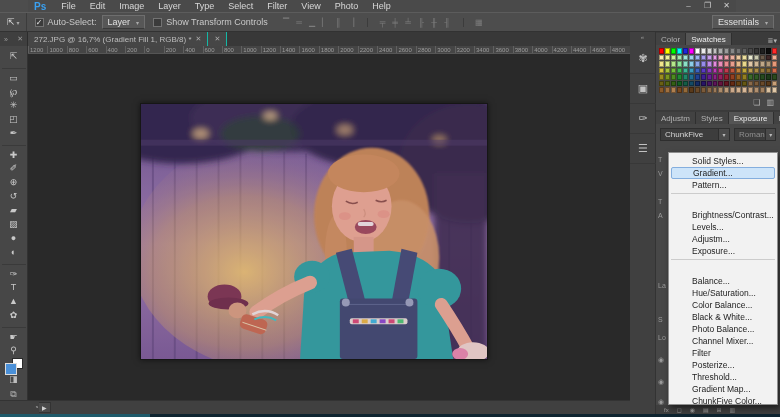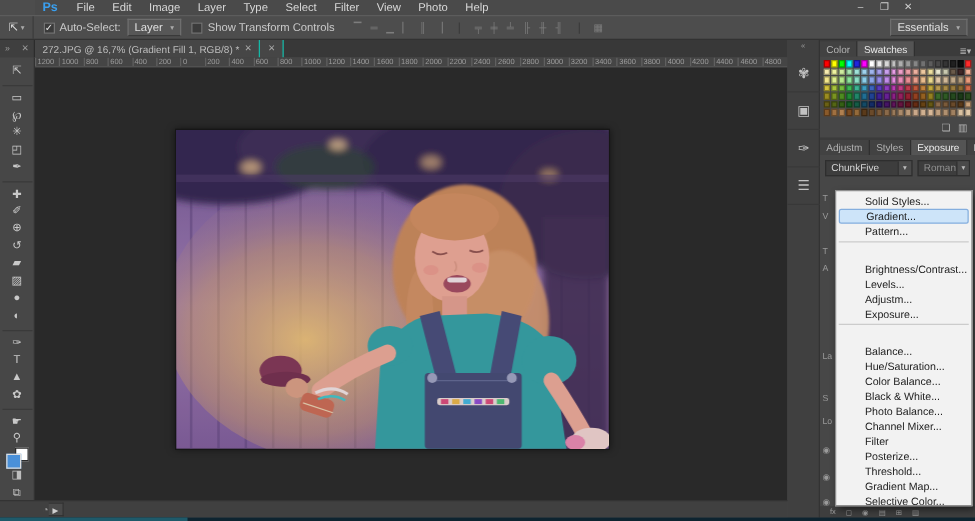--- a/index.html
+++ b/index.html
@@ -587,21 +587,21 @@
       <div class="cm-item">Balance...</div>
       <div class="cm-item">Hue/Saturation...</div>
       <div class="cm-item">Color Balance...</div>
       <div class="cm-item">Black &amp; White...</div>
       <div class="cm-item">Photo Balance...</div>
       <div class="cm-item">Channel Mixer...</div>
       <div class="cm-item">Filter</div>
       <div class="cm-item">Posterize...</div>
       <div class="cm-item">Threshold...</div>
       <div class="cm-item">Gradient Map...</div>
-      <div class="cm-item">Selective Color...</div>
+      <div class="cm-item">ChunkFive Color...</div>
     </div>
 
   <div class="laybot">
 
   <span>fx</span>
       <span>◻</span>
       <span>◉</span>
       <span>▤</span>
       <span>⊞</span>
       <span>▥</span>

